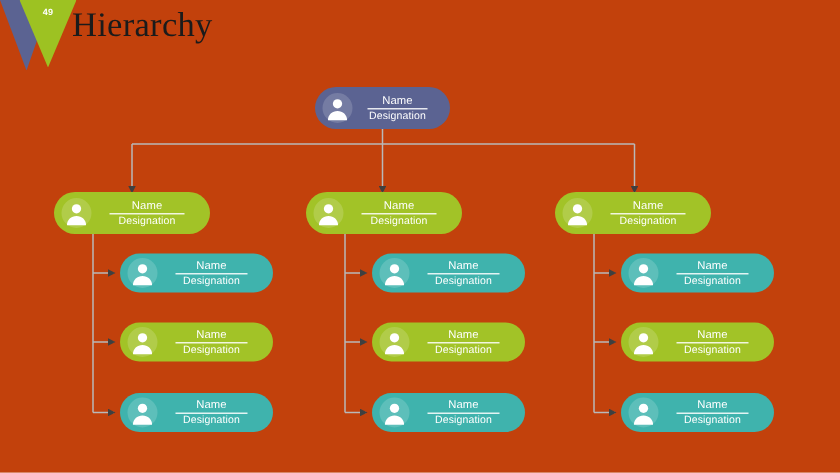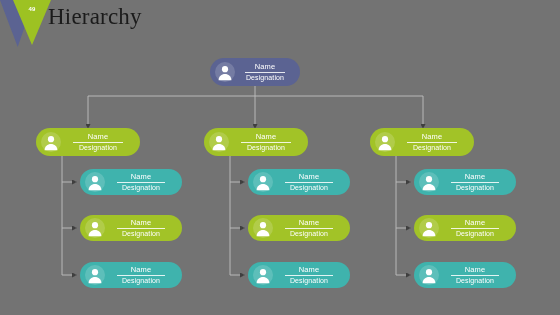--- a/index.html
+++ b/index.html
@@ -1,20 +1,20 @@
 <!DOCTYPE html>
 <html><head>
 <meta charset="utf-8">
 <style>
   html,body{margin:0;padding:0;}
   body{
     width:560px;height:315px;background:#ffffff;
     font-family:"Liberation Sans",sans-serif;overflow:hidden;position:relative;
   }
-  .slide{position:absolute;inset:0;background:#737373;}
+  .slide{position:absolute;inset:0;background:#c2410c;}
 
   
   .corner{position:absolute;left:0;top:0;width:48px;height:52px;}
   .corner .tri-blue{
     position:absolute;left:0;top:0;width:0;height:0;
     border-left:20px solid #5b6392;
     border-right:13px solid transparent;
     border-top:46px solid #5b6392;
     border-bottom:0 solid transparent;
     clip-path:polygon(0 0,100% 0,52% 100%);

